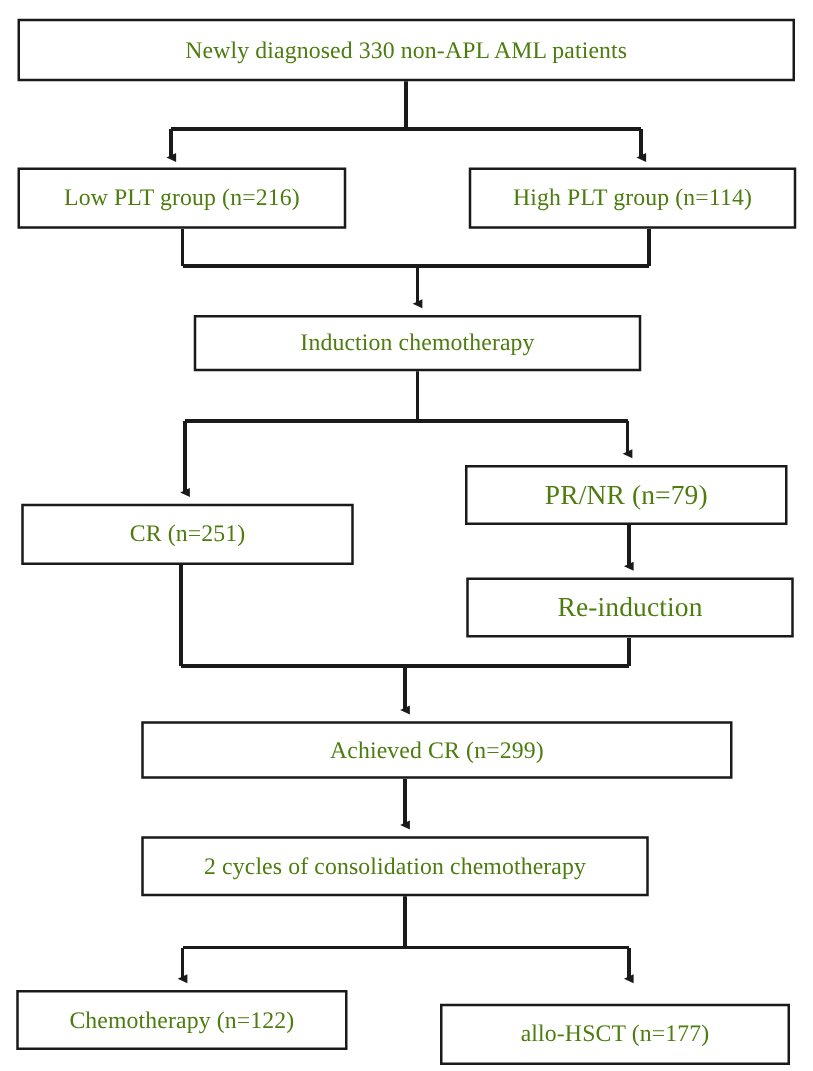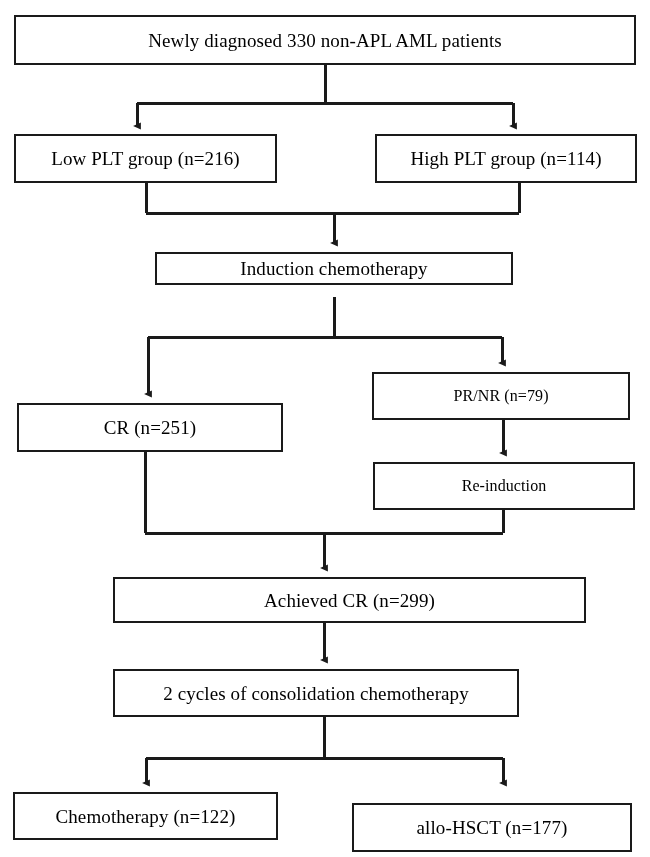--- a/index.html
+++ b/index.html
@@ -24,31 +24,31 @@
     display: block;
   }
   .node-box {
     position: absolute;
     box-sizing: border-box;
     border: 2px solid #1a1a1a;
     background: #ffffff;
     display: flex;
     align-items: center;
     justify-content: center;
-    color: #000000;
+    color: #4d7c0f;
     letter-spacing: 0.1px;
   }
   .node-label {
     display: block;
     text-align: center;
     white-space: nowrap;
     line-height: 1;
   }
   .fs-18 { font-size: 19px; }
-  .fs-17 { font-size: 16px; }
+  .fs-17 { font-size: 22px; }
 </style>
 </head>
 <body>
 
 <div id="flowchart-root">
 
   <svg id="flow-svg" viewBox="0 0 650 857">
     <defs>
       <marker id="arrowhead" markerWidth="9" markerHeight="9" refX="4.2" refY="4.3" orient="auto" markerUnits="userSpaceOnUse">
         <path d="M0.6,0.4 L7.8,0.4 L4.2,8.2 Z" fill="#1a1a1a"></path>
@@ -93,21 +93,21 @@
   </div>
 
   <div class="node-box" style="left:14px; top:134px; width:263px; height:49px;">
     <span class="node-label fs-18">Low PLT group (n=216)</span>
   </div>
 
   <div class="node-box" style="left:375px; top:134px; width:262px; height:49px;">
     <span class="node-label fs-18">High PLT group (n=114)</span>
   </div>
 
-  <div class="node-box" style="left:155px; top:252px; width:358px; height:33px;">
+  <div class="node-box" style="left:155px; top:252px; width:358px; height:45px;">
     <span class="node-label fs-18">Induction chemotherapy</span>
   </div>
 
   <div class="node-box" style="left:17px; top:403px; width:266px; height:49px;">
     <span class="node-label fs-18">CR (n=251)</span>
   </div>
 
   <div class="node-box" style="left:372px; top:372px; width:258px; height:48px;">
     <span class="node-label fs-17">PR/NR (n=79)</span>
   </div>

